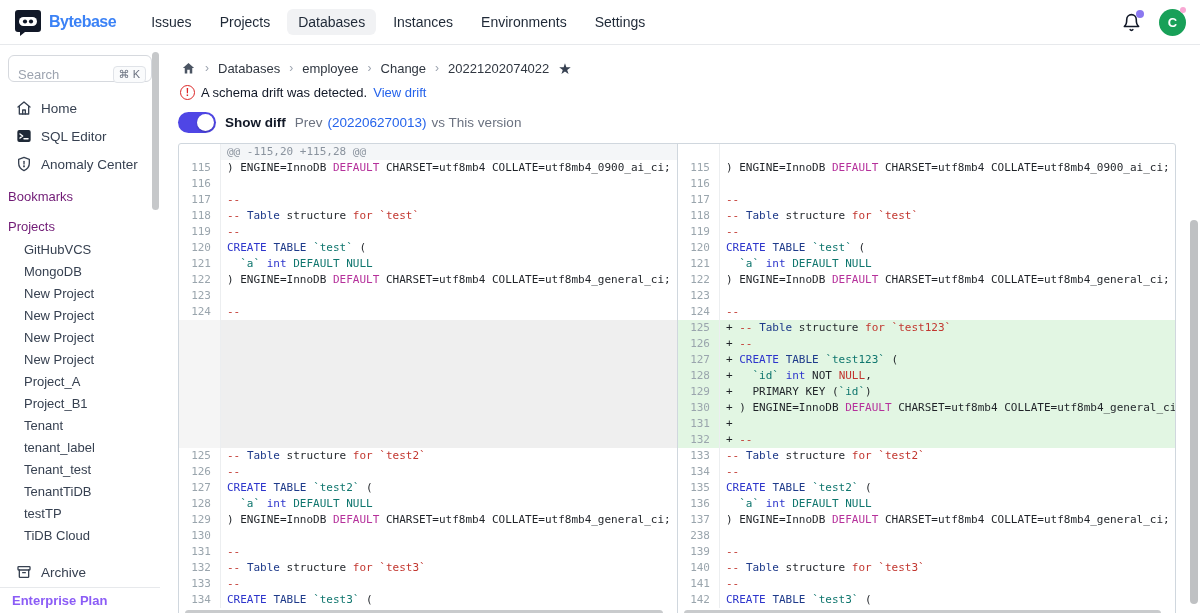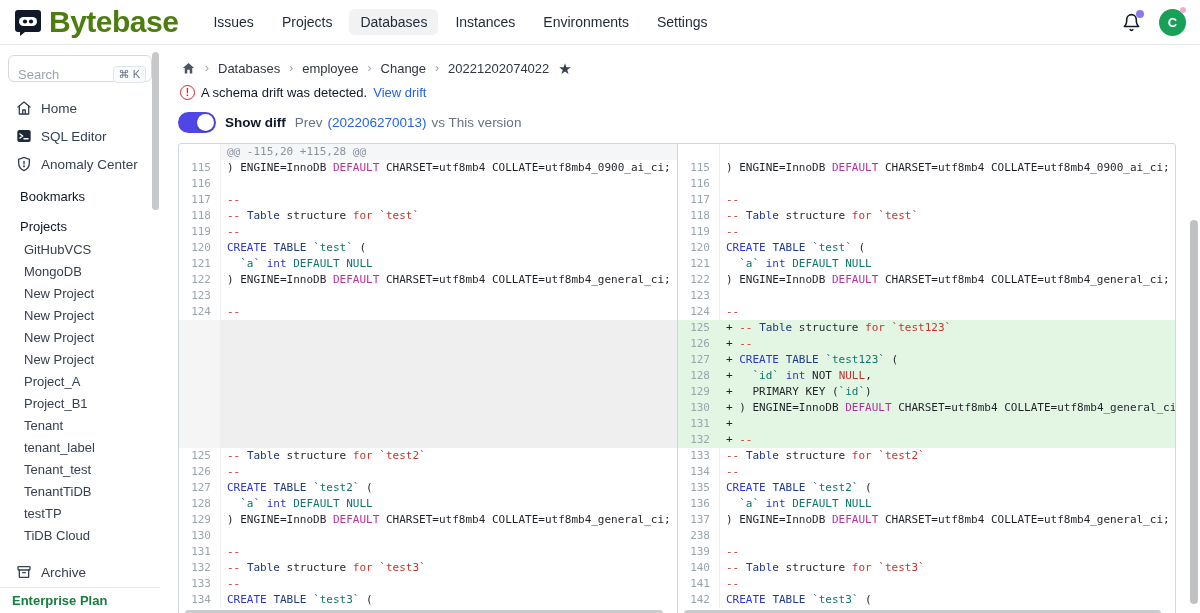--- a/index.html
+++ b/index.html
@@ -4,21 +4,21 @@
 <style>
   * { margin:0; padding:0; box-sizing:border-box; }
   html,body { width:1200px; height:613px; overflow:hidden; background:#fff;
               font-family:"Liberation Sans", sans-serif; color:#1f2328; }
 
   
   .topnav { position:absolute; top:0; left:0; width:1200px; height:45px;
             border-bottom:1px solid #e7e9ec; display:flex; align-items:center;
             padding:0 14px; background:#fff; z-index:5; }
   .brand { display:flex; align-items:center; gap:7px; }
-  .brand-name { font-size:30px; font-weight:800; letter-spacing:-0.5px; color:#4d7c0f; }
+  .brand-name { font-size:16px; font-weight:800; letter-spacing:-0.5px; color:#3b82f6; }
   .nav-items { display:flex; align-items:center; gap:6px; margin-left:24px; }
   .nav-item { font-size:14px; color:#1f2937; padding:5px 11px; border-radius:6px; cursor:pointer; }
   .nav-item.active { background:#f1f2f4; font-weight:500; }
   .topnav-spacer { flex:1; }
   .bell-wrap { position:relative; margin-right:18px; cursor:pointer; }
   .bell-dot { position:absolute; top:-3px; right:-3px; width:8px; height:8px;
               border-radius:50%; background:#8b78f0; }
   .avatar { position:relative; width:27px; height:27px; border-radius:50%; background:#18a058;
             color:#fff; font-size:13px; font-weight:600; display:flex; align-items:center;
             justify-content:center; cursor:pointer; }
@@ -27,29 +27,29 @@
 
   
   .sidebar { position:absolute; top:45px; left:0; width:160px; height:568px; background:#fff; }
   .search-box { margin:10px 8px 12px 8px; height:27px; border:1px solid #d6d9de; border-radius:6px;
                 display:flex; align-items:center; padding:12px 5px 0 9px; cursor:text; }
   .search-ph { flex:1; font-size:13px; color:#9ca3af; }
   .kbd { font-size:11px; color:#6b7280; border:1px solid #e0e3e8; background:#fafbfc;
          border-radius:4px; padding:1px 5px; white-space:nowrap; }
   .side-item { display:flex; align-items:center; gap:9px; height:28px; padding-left:16px;
                font-size:13.5px; color:#374151; cursor:pointer; }
-  .side-section { font-size:13px; color:#0f172a; padding-left:20px; height:24px;
+  .side-section { font-size:13px; color:#701a75; padding-left:8px; height:24px;
                   display:flex; align-items:center; margin-top:6px; }
   .proj-list { }
   .proj-item { height:22px; display:flex; align-items:center; padding-left:24px;
                font-size:13px; color:#374151; cursor:pointer; }
   .archive-row { margin-top:12px; }
   .plan-bar { position:absolute; bottom:0; left:0; width:160px; height:26px;
               border-top:1px solid #e7e9ec; display:flex; align-items:center;
-              padding-left:12px; font-size:13px; font-weight:700; color:#15803d; background:#fff; }
+              padding-left:12px; font-size:13px; font-weight:700; color:#8b5cf6; background:#fff; }
   .side-scrollbar { position:absolute; top:7px; left:152px; width:7px; height:158px;
                     background:#c6c8ca; border-radius:4px; }
 
   
   .main { position:absolute; top:45px; left:160px; width:1040px; height:568px; overflow:hidden; }
   .breadcrumb { display:flex; align-items:center; gap:9px; padding:13px 0 0 21px;
                 font-size:13px; color:#374151; height:33px; }
   .crumb { font-weight:500; color:#303741; cursor:pointer; }
   .crumb-sep { color:#9ca3af; font-size:12px; }
   .star { color:#374151; font-size:15px; cursor:pointer; line-height:1; }

